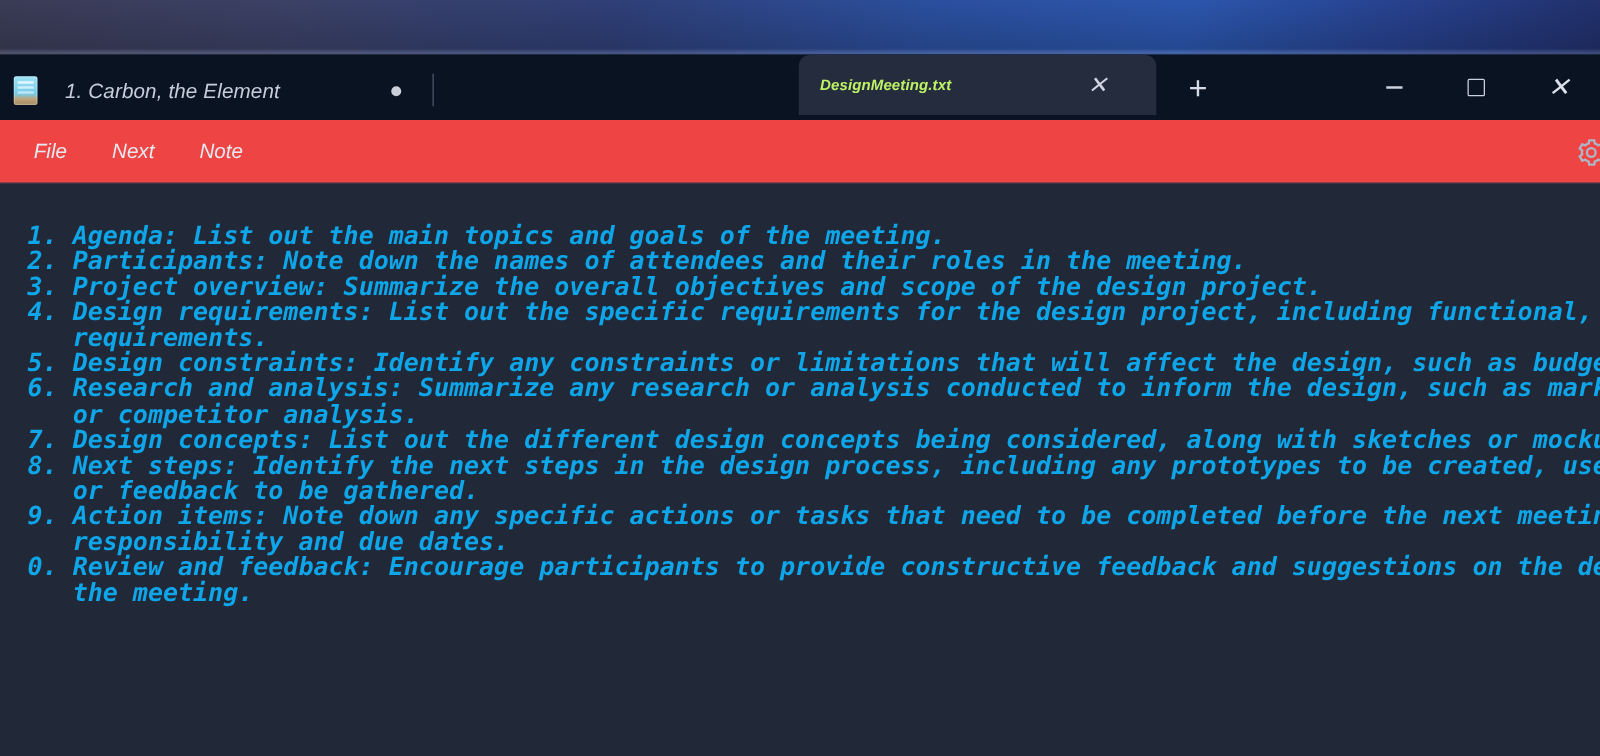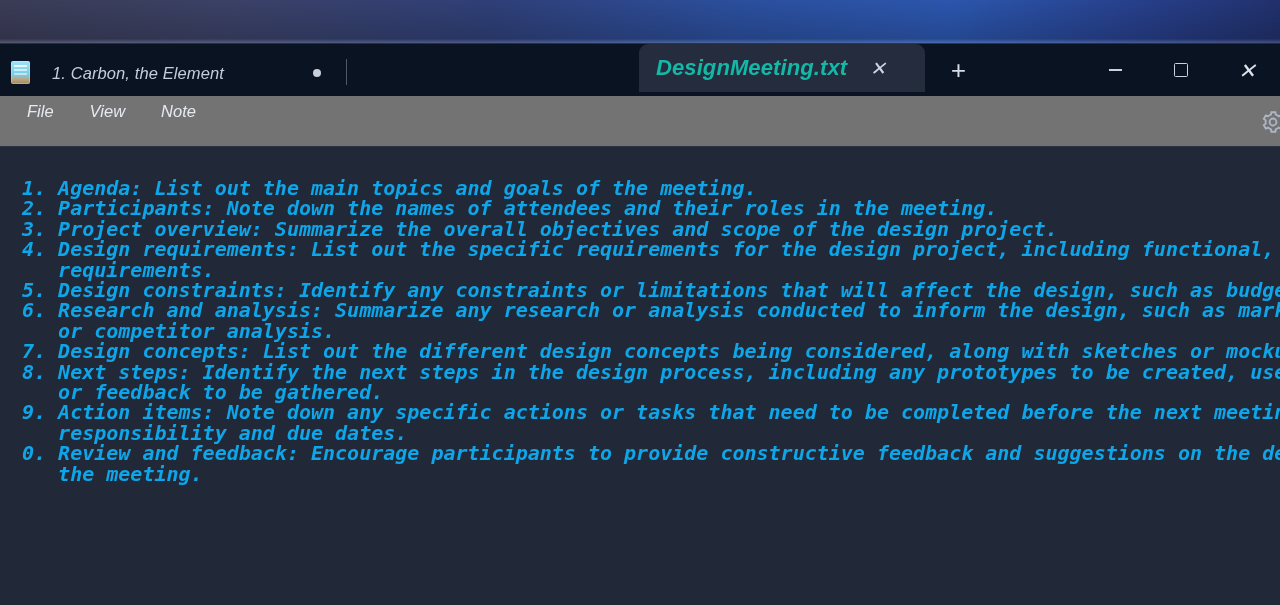--- a/index.html
+++ b/index.html
@@ -124,23 +124,23 @@
     left: 639px;
     top: 48px;
     transform: translateY(-48px);
     width: 286px;
     height: 48px;
     background: #242c3e;
     border-radius: 9px 9px 0 0;
     padding: 0 0 0 17px;
   }
   .tab-active .tab-label {
-    color: #14b8a6;
+    color: #bef264;
     font-weight: 700;
-    font-size: 22px;
+    font-size: 12px;
   }
 
   .tab-close {
     position: absolute;
     right: 36px;
     top: 13px;
     width: 22px;
     height: 22px;
     display: flex;
     align-items: center;
@@ -196,22 +196,23 @@
     height: 12px;
     border: 1.6px solid #cbd2de;
     border-radius: 1.5px;
   }
   .cap-close { font-size: 21px; font-weight: 300; line-height: 1; color: #dde2ea; }
 
   
   .menubar {
     position: relative;
     height: 50px;
-    background: #737373;
-    display: flex;
+    background: #ef4444;
+    display: flex;
+    align-items: center;
     padding-left: 9px;
     flex: 0 0 auto;
     border-bottom: 1px solid #2b3447;
   }
   .menu-item {
     font-size: 16.5px;
     color: #e5e9f0;
     padding: 6px 18px;
     border-radius: 4px;
     white-space: nowrap;
@@ -284,21 +285,21 @@
           <div class="cap-btn cap-close">
               <span>✕</span>
             </div>
         </div>
 
       </div>
     </div>
 
     <div class="menubar">
       <div class="menu-item">File</div>
-      <div class="menu-item">View</div>
+      <div class="menu-item">Next</div>
       <div class="menu-item">Note</div>
       <div class="settings-gear">
         <svg viewBox="0 0 24 24" fill="none" stroke="currentColor" stroke-width="1.7">
           <circle cx="12" cy="12" r="3.2"></circle>
           <path d="M19.4 13.5a7.6 7.6 0 0 0 0-3l1.8-1.4-1.9-3.2-2.1.9a7.6 7.6 0 0 0-2.6-1.5L14.2 3h-3.7l-.4 2.3a7.6 7.6 0 0 0-2.6 1.5l-2.1-.9L3.5 9.1 5.3 10.5a7.6 7.6 0 0 0 0 3l-1.8 1.4 1.9 3.2 2.1-.9a7.6 7.6 0 0 0 2.6 1.5l.4 2.3h3.7l.4-2.3a7.6 7.6 0 0 0 2.6-1.5l2.1.9 1.9-3.2z"></path>
         </svg>
       </div>
     </div>
 
     <div class="editor">

